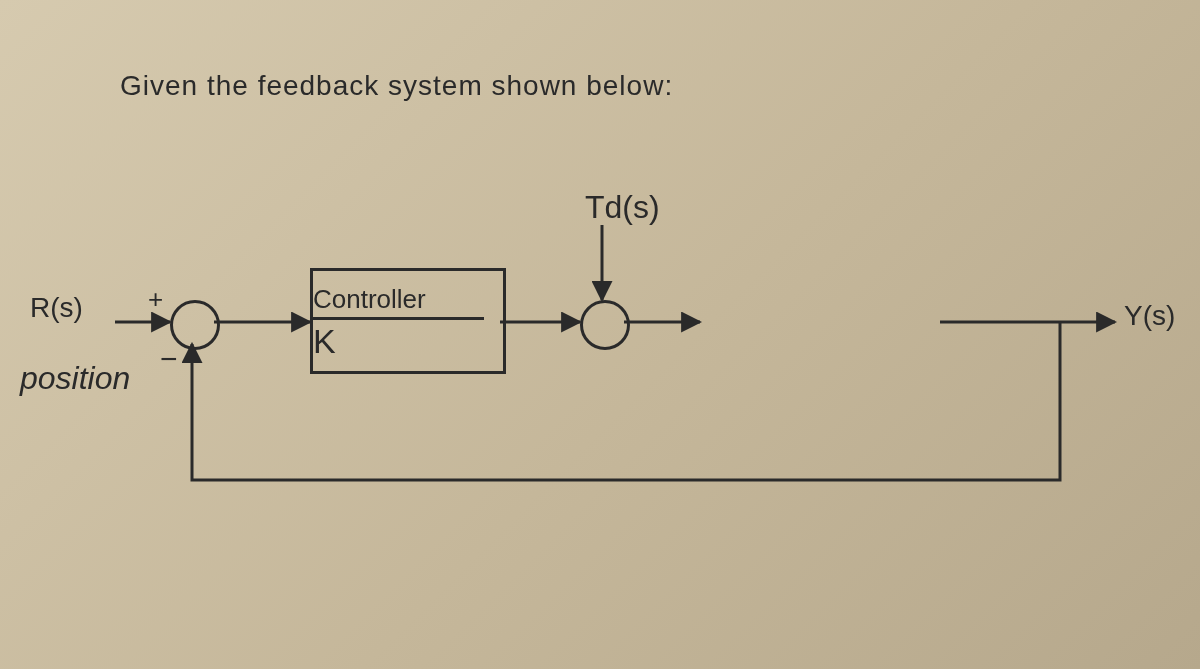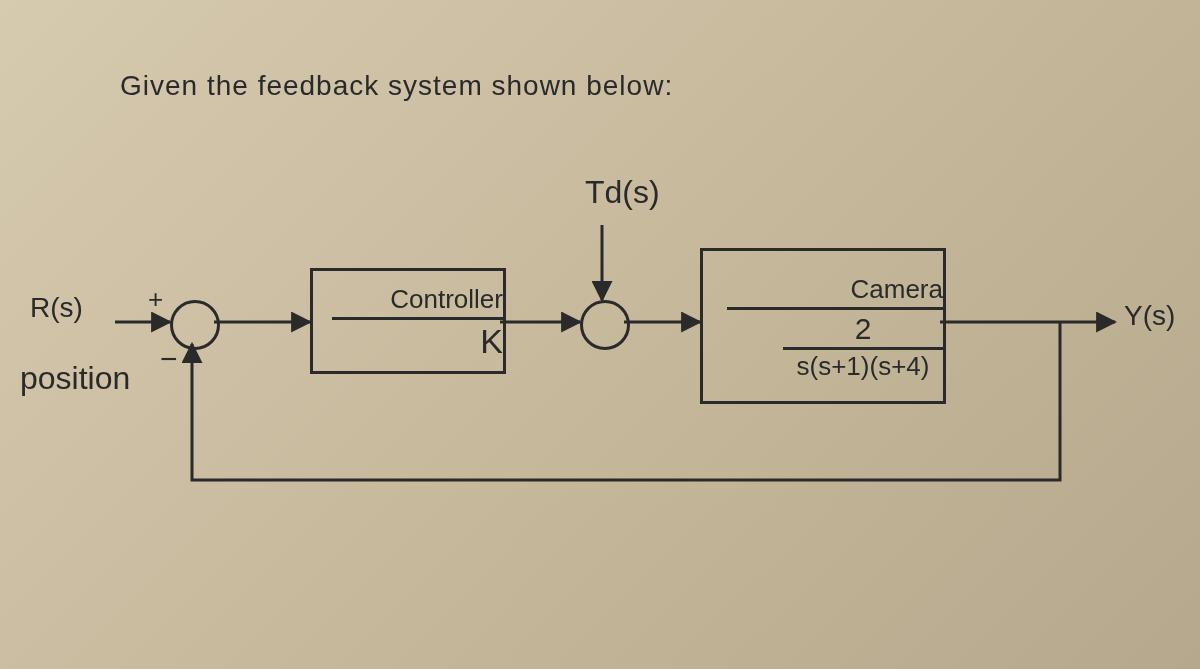--- a/index.html
+++ b/index.html
@@ -30,21 +30,21 @@
     border-radius: 50%;
     width: 44px;
     height: 44px;
     background: transparent;
   }
   .block {
     border: 3px solid #2a2a2a;
     background: transparent;
     display: flex;
     flex-direction: column;
-    align-items: flex-end;
+    align-items: flex-start;
     justify-content: center;
   }
   .block .label-top {
     font-size: 26px;
     padding: 2px 0 0 0;
   }
   .block .divider {
     width: 90%;
     height: 0;
     border-top: 3px solid #2a2a2a;
@@ -60,22 +60,22 @@
   .tf-row .num { font-size: 30px; }
   .tf-row .bar {
     width: 160px;
     border-top: 3px solid #2a2a2a;
     margin: 2px 0;
   }
   .sig { font-size: 28px; }
   .rs { top: 292px; left: 30px; }
   .plus { top: 284px; left: 148px; font-size: 26px; }
   .minus { top: 342px; left: 160px; font-size: 30px; }
-  .pos { top: 360px; left: 20px; font-size: 32px; }
-  .td { top: 174px; left: 585px; font-size: 32px; }
+  .pos { top: 360px; left: 20px; font-size: 32px; font-style: italic; }
+  .td { top: 189px; left: 585px; font-size: 32px; }
   .ys { top: 300px; left: 1124px; }
 </style>
 </head>
 <body>
 
 <div class="sheet">
 
   <div class="abs title">Given the feedback system shown below:</div>
 
   <div class="abs sig rs">R(s)</div>
@@ -87,29 +87,20 @@
 
   <div class="abs sum" style="top:300px; left:170px;"></div>
   <div class="abs sum" style="top:300px; left:580px;"></div>
 
   <div class="abs block" style="top:268px; left:310px; width:190px; height:100px;">
     <div class="label-top">Controller</div>
     <div class="divider"></div>
     <div style="font-size:34px;">K</div>
   </div>
 
-  <div class="abs block" style="top:248px; left:700px; width:240px; height:150px;">
-    <div class="label-top">Camera</div>
-    <div class="divider"></div>
-    <div class="tf-row">
-      <div class="num">2</div>
-      <div class="bar"></div>
-      <div>s(s+1)(s+4)</div>
-    </div>
-  </div>
 
   <svg class="abs" width="1200" height="669" style="top:0;left:0;pointer-events:none">
     <defs>
       <marker id="ah" viewBox="0 0 10 10" refX="9" refY="5" markerWidth="7" markerHeight="7" orient="auto-start-reverse">
         <path d="M 0 0 L 10 5 L 0 10 z" fill="#2a2a2a"></path>
       </marker>
     </defs>
     <g stroke="#2a2a2a" stroke-width="3" fill="none">
 
       <line x1="115" y1="322" x2="170" y2="322" marker-end="url(#ah)"></line>

